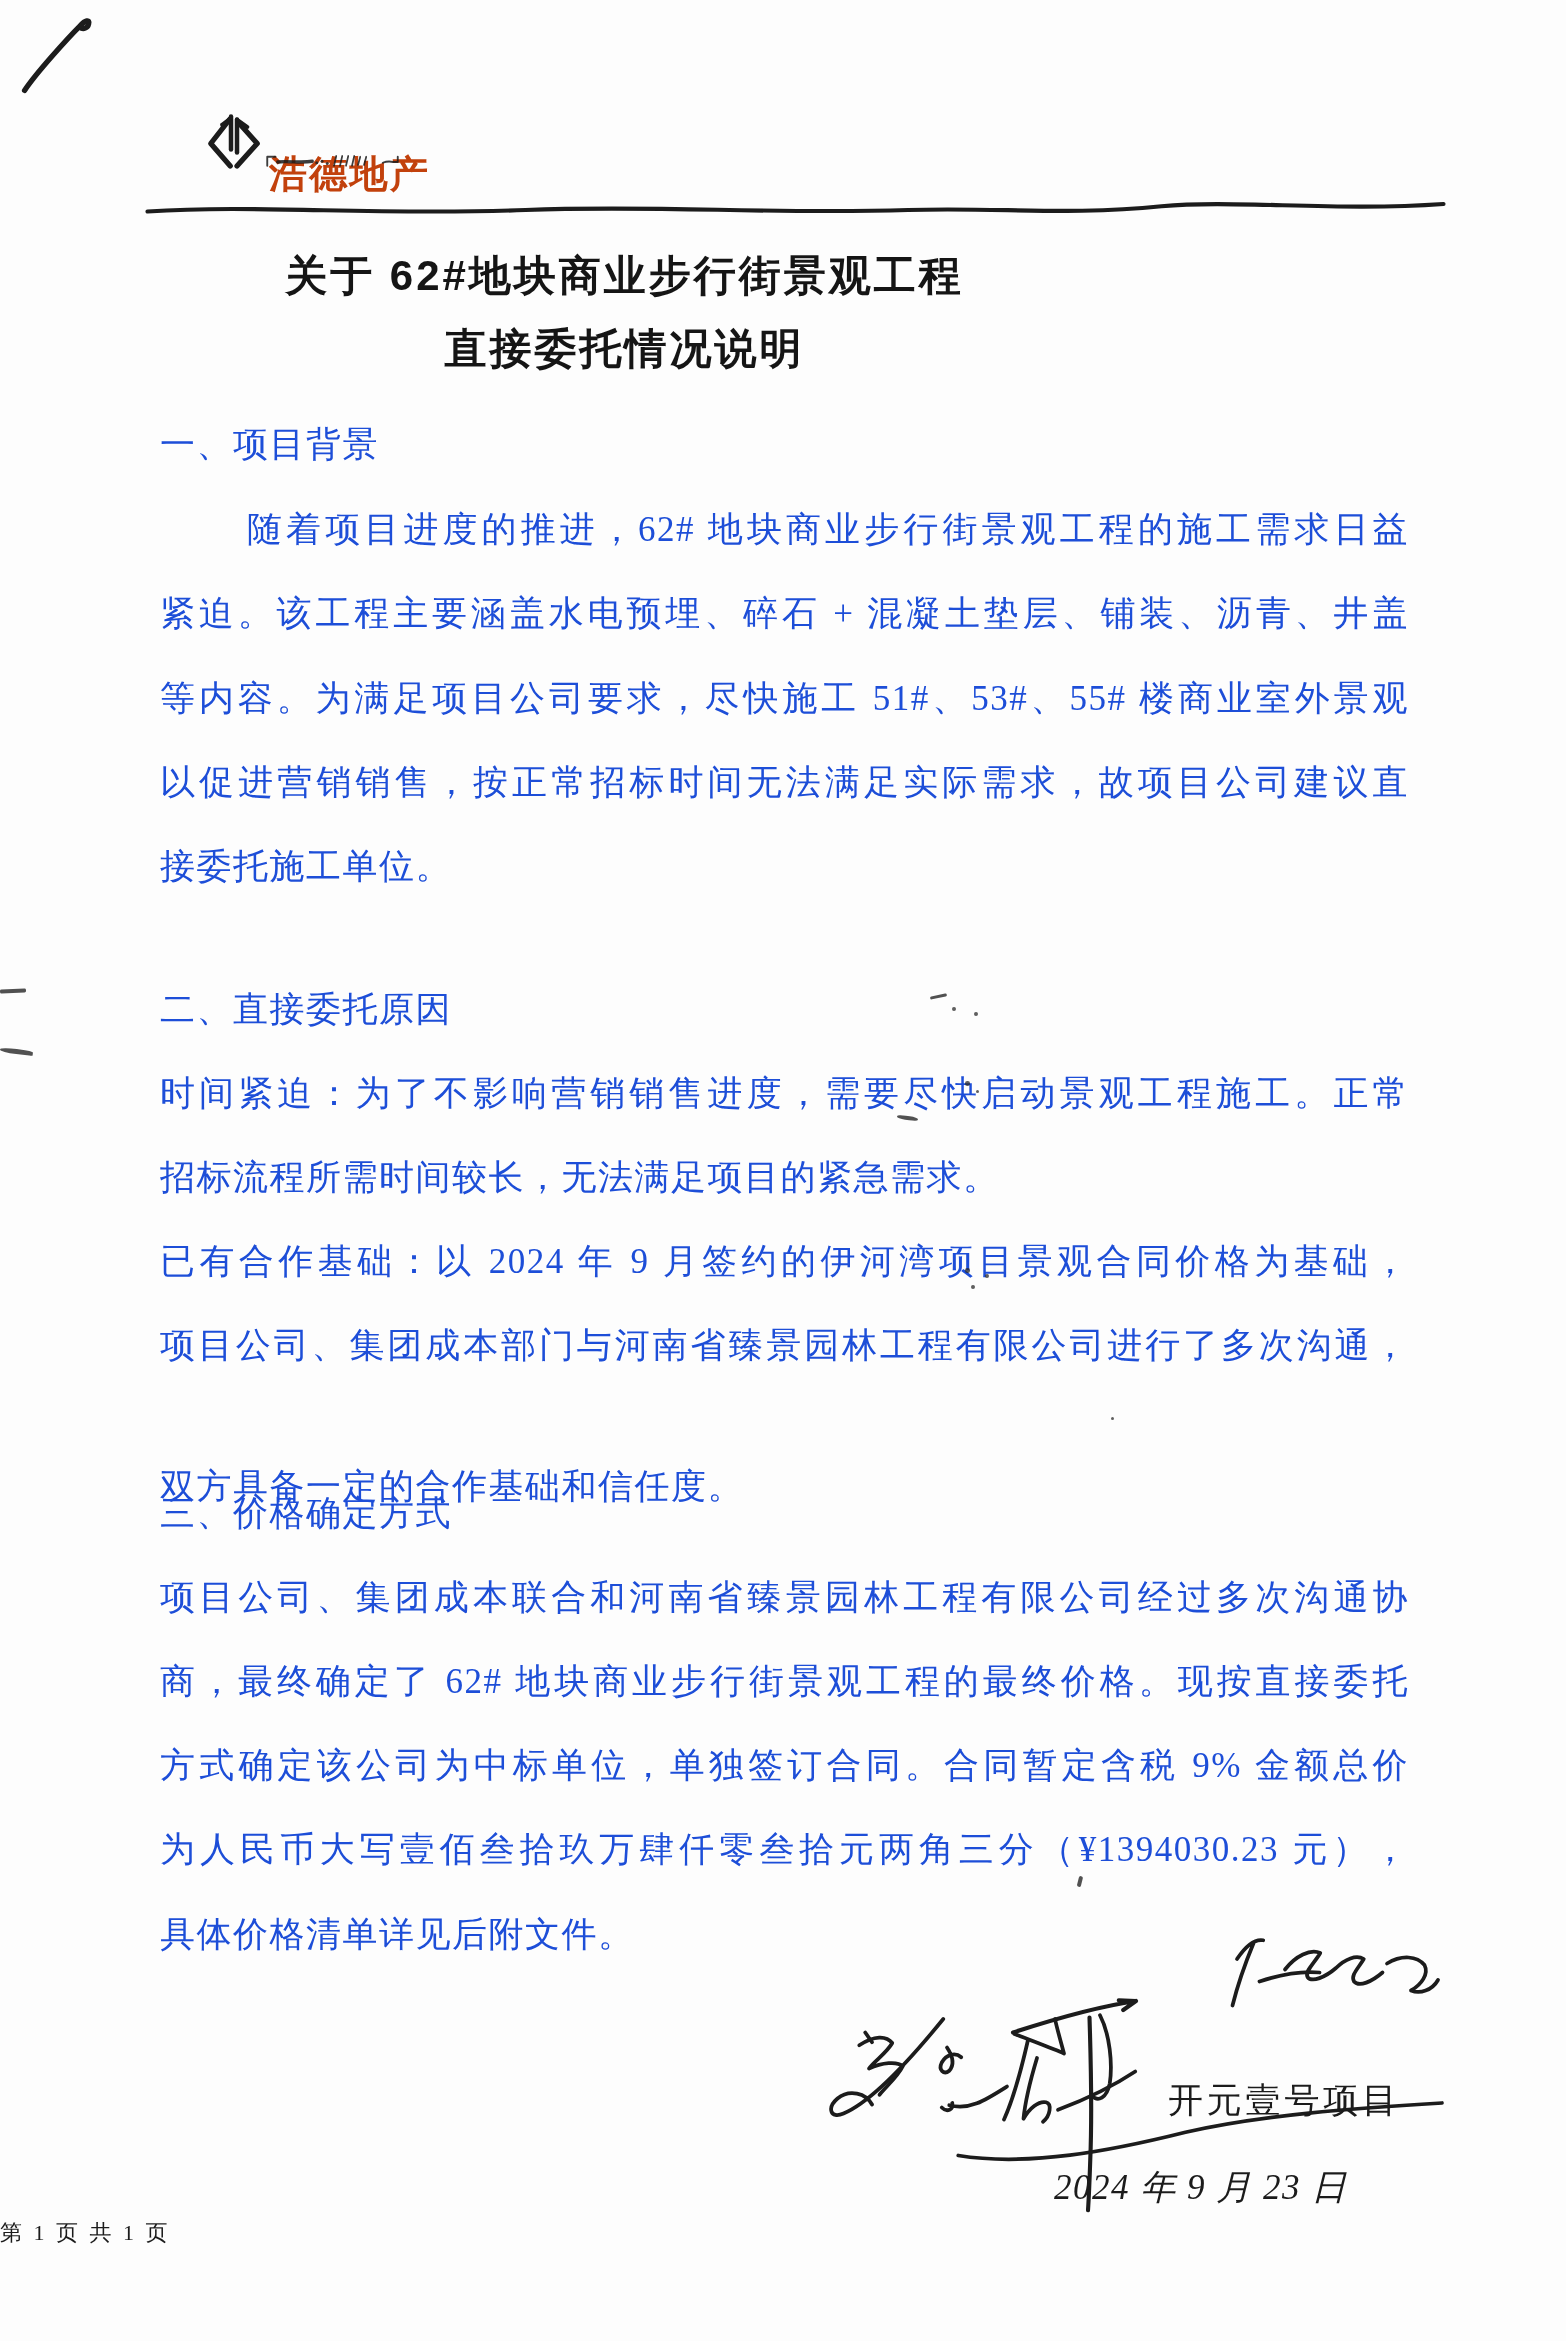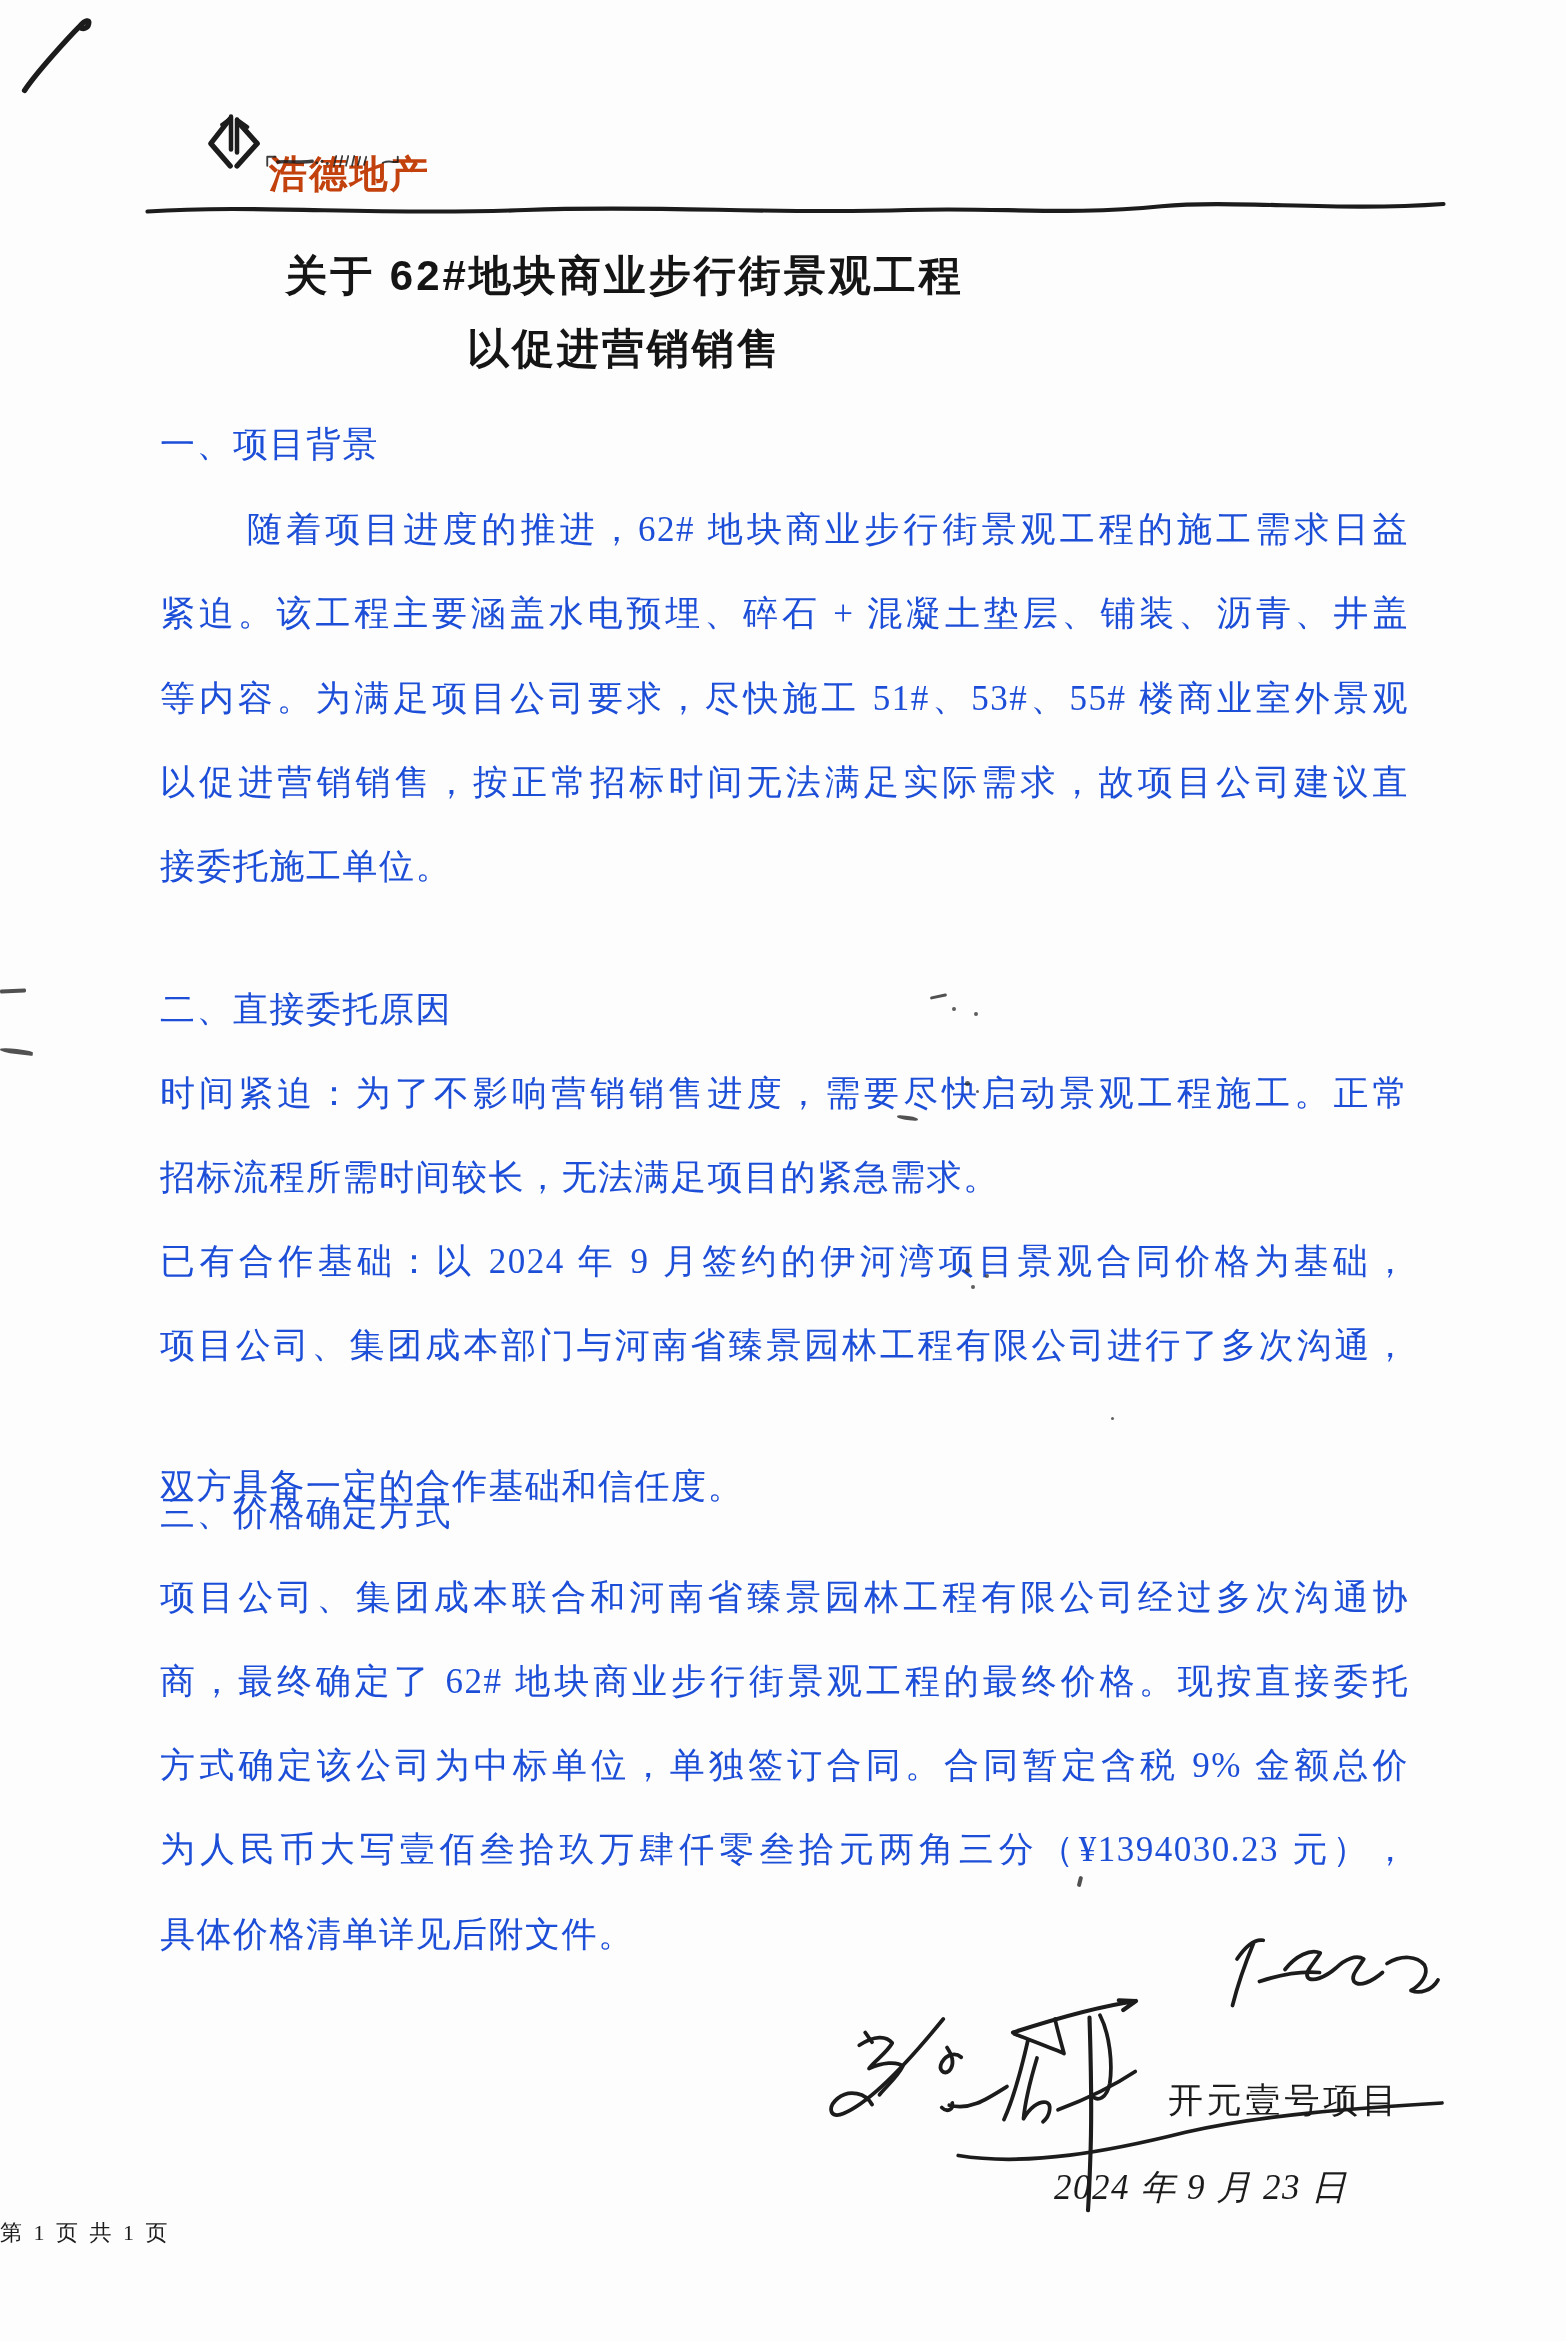--- a/index.html
+++ b/index.html
@@ -62,21 +62,21 @@
     <circle cx="84" cy="14" r="2" fill="#222" stroke="none"></circle>
     <path class="ink" stroke-width="2.3" d="M96,4 L93,17 M104,4 L101,17 M112,4 L109,17 M120,4 L117,17 M128,5 L125,16 M136,5 L133,16"></path>
     <path class="ink" stroke-width="2.5" d="M158,13 C163,11 168,11 172,12 M172,12 L178,12 L178,5"></path>
   </svg>
 
   <svg class="abs" style="left:0;top:192px;" width="1567" height="30" viewBox="0 0 2088 40">
     <path class="ink" stroke-width="5.5" d="M196,26 C340,16 500,32 700,24 C880,17 1020,30 1210,24 C1330,20 1425,32 1548,19 C1642,10 1782,26 1924,16"></path>
   </svg>
 
   <div class="title" style="top:248px;">关于 62#地块商业步行街景观工程</div>
-  <div class="title" style="top:321px;">以促进营销销售</div>
+  <div class="title" style="top:321px;">直接委托情况说明</div>
 
   <div class="line" style="top:424px;">一、项目背景</div>
   <div class="line just ind" style="top:509px;">随着项目进度的推进，62# 地块商业步行街景观工程的施工需求日益</div>
   <div class="line just" style="top:593px;">紧迫。该工程主要涵盖水电预埋、碎石 + 混凝土垫层、铺装、沥青、井盖</div>
   <div class="line just" style="top:678px;">等内容。为满足项目公司要求，尽快施工 51#、53#、55# 楼商业室外景观</div>
   <div class="line just" style="top:762px;">以促进营销销售，按正常招标时间无法满足实际需求，故项目公司建议直</div>
   <div class="line" style="top:846px;">接委托施工单位。</div>
   <div class="line" style="top:989px;">二、直接委托原因</div>
   <div class="line just" style="top:1073px;">时间紧迫：为了不影响营销销售进度，需要尽快启动景观工程施工。正常</div>
   <div class="line" style="top:1157px;">招标流程所需时间较长，无法满足项目的紧急需求。</div>

